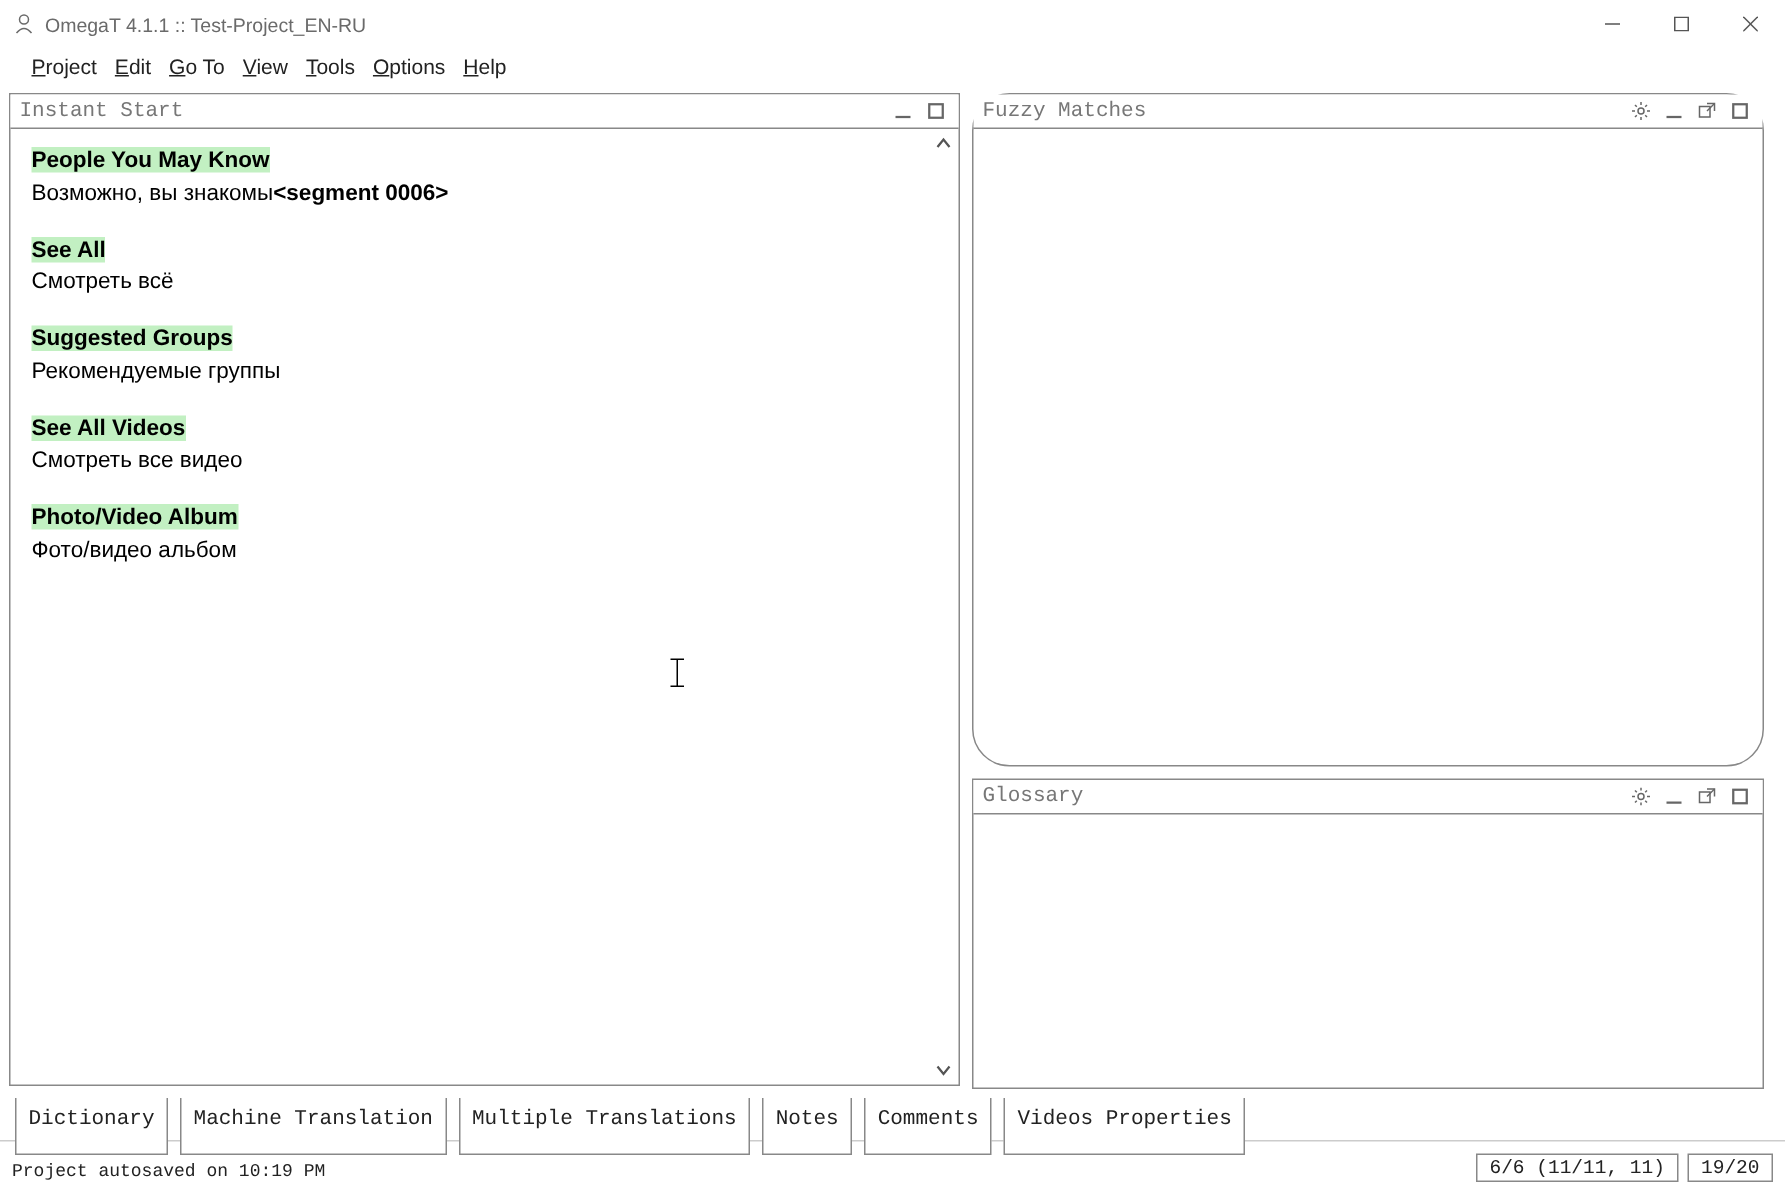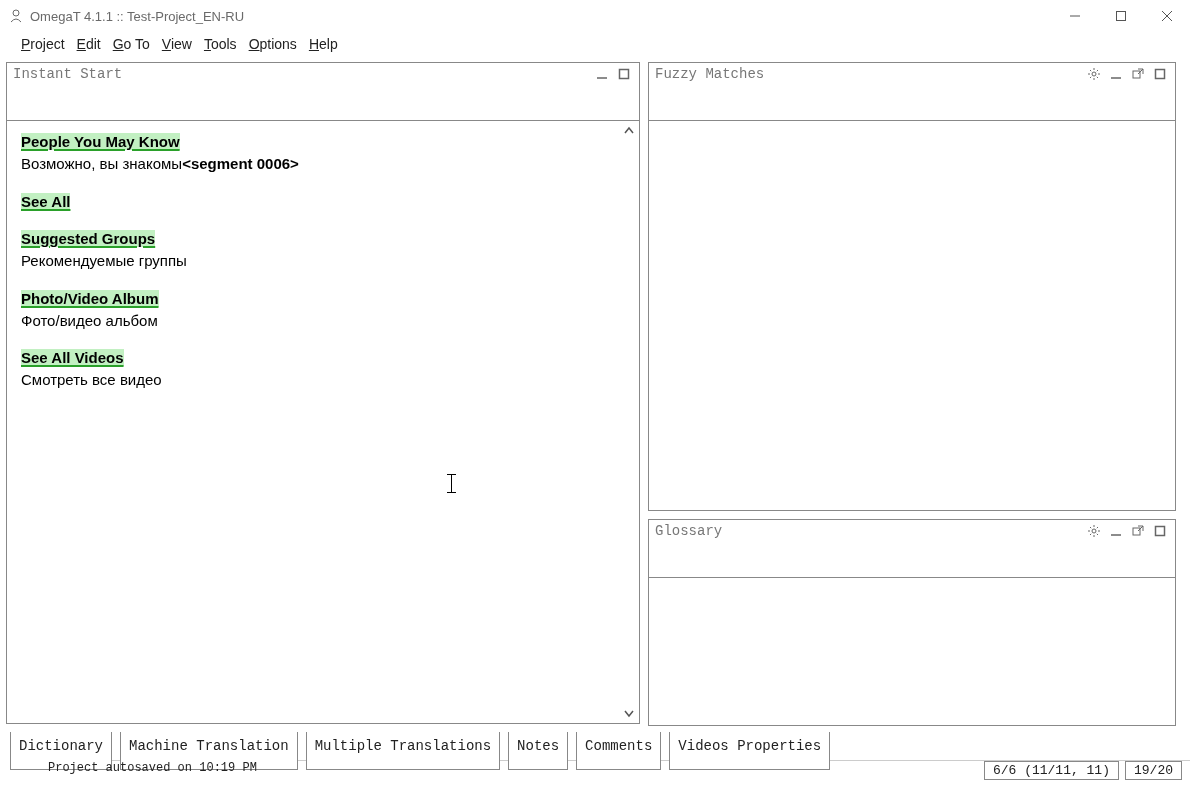--- a/index.html
+++ b/index.html
@@ -26,25 +26,24 @@
     padding: 6px;
     height: 676px;
     display: flex; gap: 8px;
     background: #fff;
   }
   .panel {
     border: 1px solid #888;
     background: #fff;
     display: flex; flex-direction: column;
     min-height: 0;
-    gap: 35px;
   }
   .panel.left { width: 634px; height: 662px; }
   .right-col { width: 528px; display:flex; flex-direction:column; gap:8px; }
-  .panel.fuzzy { height: 496px; }
+  .panel.fuzzy { height: 496px; border-radius: 25px; }
   .panel.glossary { height: 229px; }
   .panel-header {
     height: 22px; display:flex; align-items:center;
     background:#fff; border-bottom: 0;
     font-family: "Consolas","Courier New",monospace;
     font-size: 14px; color:#777;
     padding: 0 6px;
   }
   .panel-header .ph-title { flex:0 0 auto; }
   .panel-header .ph-spacer { flex:1; }
@@ -57,21 +56,20 @@
     overflow: hidden;
   }
   .scroll-btn { position:absolute; right:2px; width:16px; height:16px; display:flex; align-items:center; justify-content:center; color:#555; font-size:10px;}
   .scroll-up { top: 2px; }
   .scroll-down { bottom: 2px; }
   .seg-block { margin-bottom: 16px; line-height: 1.45; }
   .seg-source {
     font-weight: bold;
     background: #c2f0c2;
     display: inline;
-    text-decoration: underline;
     text-decoration-color: #2aa02a;
     text-decoration-thickness: 2px;
     text-underline-offset: 2px;
     text-align: center;
   }
   .seg-target { display:block; }
   .seg-marker { font-weight: bold; margin-top: 20px; }
   .caret {
     position:absolute; width:1px; height:18px; background:#000;
     left: 444px; top: 354px;
@@ -84,26 +82,25 @@
     padding: 0 10px;
     background:#fff;
     font-family: "Consolas","Courier New",monospace;
     font-size: 14px; color:#222;
   }
   .tab {
     border: 1px solid #888; background:#fff;
     padding: 15px 8px;
   }
   .statusbar {
-    height: 28px; display:flex; align-items:flex-start;
+    height: 28px; display:flex; align-items:flex-end;
     padding: 0 8px;
     font-family: "Consolas","Courier New",monospace;
     font-size: 12px; color:#222;
     border-top: 1px solid #ccc;
-    margin-left: 40px;
   }
   .statusbar .st-left { flex:0 0 auto; }
   .statusbar .st-spacer { flex:1; }
   .statusbar .st-box {
     border:1px solid #888; padding:1px 8px; margin-left:6px;
     font-size: 13px;
   }
 </style>
 </head>
 <body>
@@ -170,32 +167,33 @@
             <path d="M1 7 L5 2 L9 7" fill="none" stroke="currentColor" stroke-width="1.5"></path>
           </svg>
       </div>
 
       <div class="seg-block">
         <span class="seg-source">People You May Know</span><br>
         <span class="seg-target"><span>Возможно, вы знакомы</span><span class="seg-marker">&lt;segment 0006&gt;</span></span>
       </div>
       <div class="seg-block">
         <span class="seg-source">See All</span><br>
+        <span class="seg-target">Смотреть всё</span>
       </div>
       <div class="seg-block">
         <span class="seg-source">Suggested Groups</span><br>
         <span class="seg-target">Рекомендуемые группы</span>
       </div>
       <div class="seg-block">
+        <span class="seg-source">See All Videos</span><br>
+        <span class="seg-target">Смотреть все видео</span>
+      </div>
+      <div class="seg-block">
         <span class="seg-source">Photo/Video Album</span><br>
         <span class="seg-target">Фото/видео альбом</span>
-      </div>
-      <div class="seg-block">
-        <span class="seg-source">See All Videos</span><br>
-        <span class="seg-target">Смотреть все видео</span>
       </div>
 
       <div class="caretbar"></div>
       <div class="caret"></div>
       <div class="caretbar2"></div>
 
       <div class="scroll-btn scroll-down">
         <svg width="10" height="10" viewBox="0 0 10 10">
             <path d="M1 3 L5 8 L9 3" fill="none" stroke="currentColor" stroke-width="1.5"></path>
           </svg>

